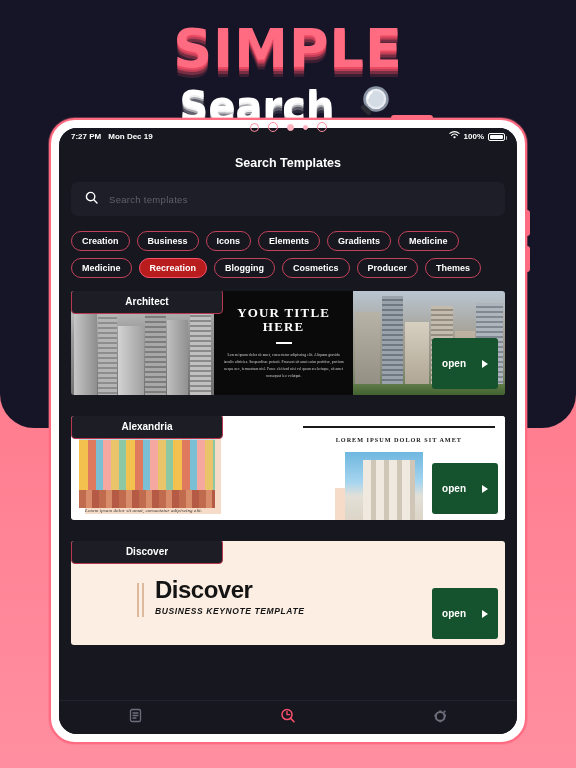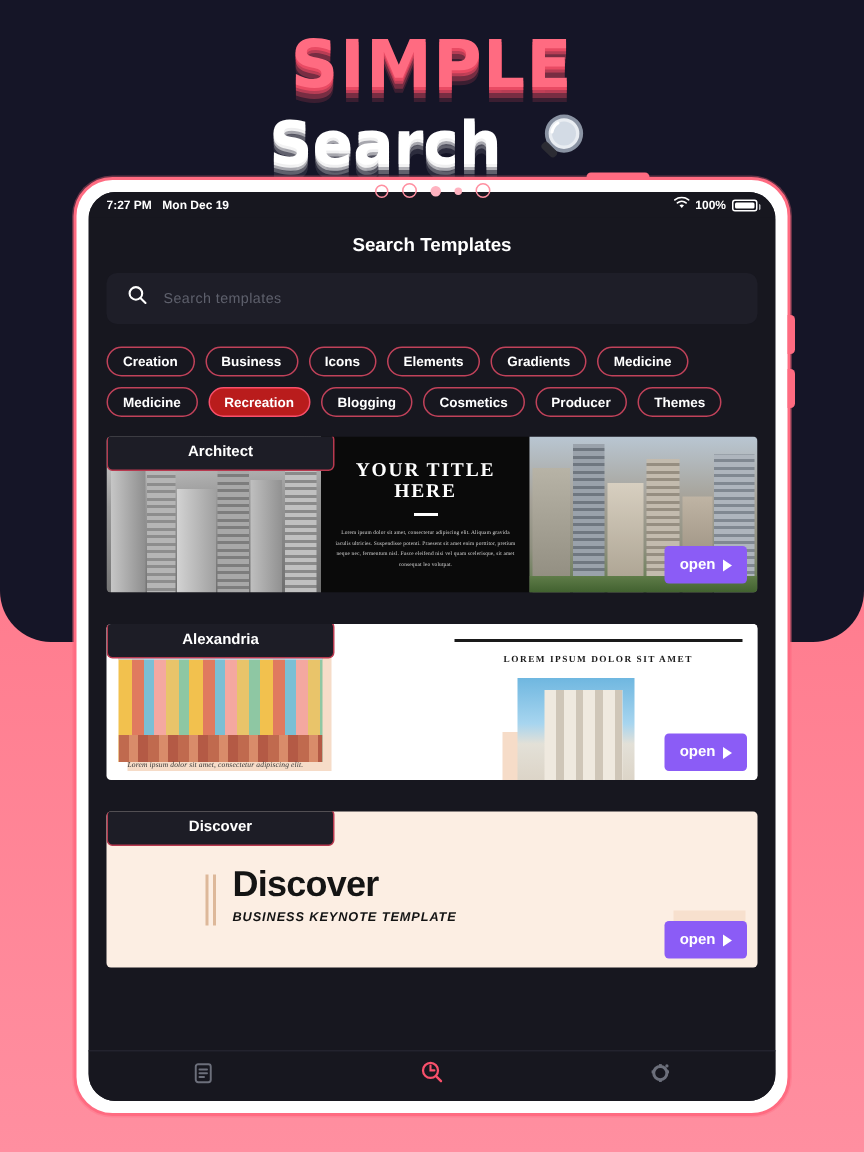--- a/index.html
+++ b/index.html
@@ -22,21 +22,21 @@
     border-bottom-right-radius: 34px;
   }
 
   
   .hero {
     position: absolute; left: 0; top: 22px; width: 576px;
     text-align: center; z-index: 5;
   }
   .hero-line1 {
     font-family: "DejaVu Sans", sans-serif;
-    font-weight: 700; font-size: 44px; letter-spacing: 1px;
+    font-weight: 700; font-size: 54px; letter-spacing: 1px;
     color: #FF6B81; line-height: 1;
     text-shadow: 0 2px 0 #E84A63, 0 4px 0 rgba(232,74,99,.65), 0 7px 0 rgba(232,74,99,.35), 0 10px 0 rgba(232,74,99,.18);
   }
   .hero-line2-wrap {
     display: inline-flex; align-items: flex-end; justify-content: center;
     gap: 16px; margin-top: 6px;
   }
   .hero-line2 {
     font-family: "DejaVu Sans", sans-serif;
     font-weight: 700; font-size: 40px; color: #FFFFFF; line-height: 1;
@@ -148,24 +148,24 @@
   .card-badge {
     position: absolute; left: 0; top: -2px; z-index: 4;
     min-width: 152px; text-align: center;
     background: #1D1D26; border: 1px solid #B8394F;
     border-radius: 4px;
     color: #FFFFFF; font-size: 10px; font-weight: 700;
     padding: 6px 12px;
   }
   .open-btn {
     position: absolute; right: 7px; bottom: 6px; z-index: 4;
-    background: #8b5cf6; color: #FFFFFF;
-    border-radius: 3px; padding: 7px 10px;
+    background: #14532d; color: #FFFFFF;
+    border-radius: 3px; padding: 20px 10px;
     font-size: 10px; font-weight: 700;
-    display: flex; align-items: center; gap: 5px;
+    display: flex; align-items: center; gap: 16px;
   }
   .open-btn .tri {
     width: 0; height: 0; border-left: 6px solid #FFFFFF;
     border-top: 4px solid transparent; border-bottom: 4px solid transparent;
   }
 
   
   .c1-left { width: 33%; position: relative; overflow: hidden;
     background: linear-gradient(175deg,#d8d8d8 0%,#9a9a9a 40%,#6d6d6d 100%); }
   .c1-mid { width: 32%; background: #0A0A0A; color: #FFF;

